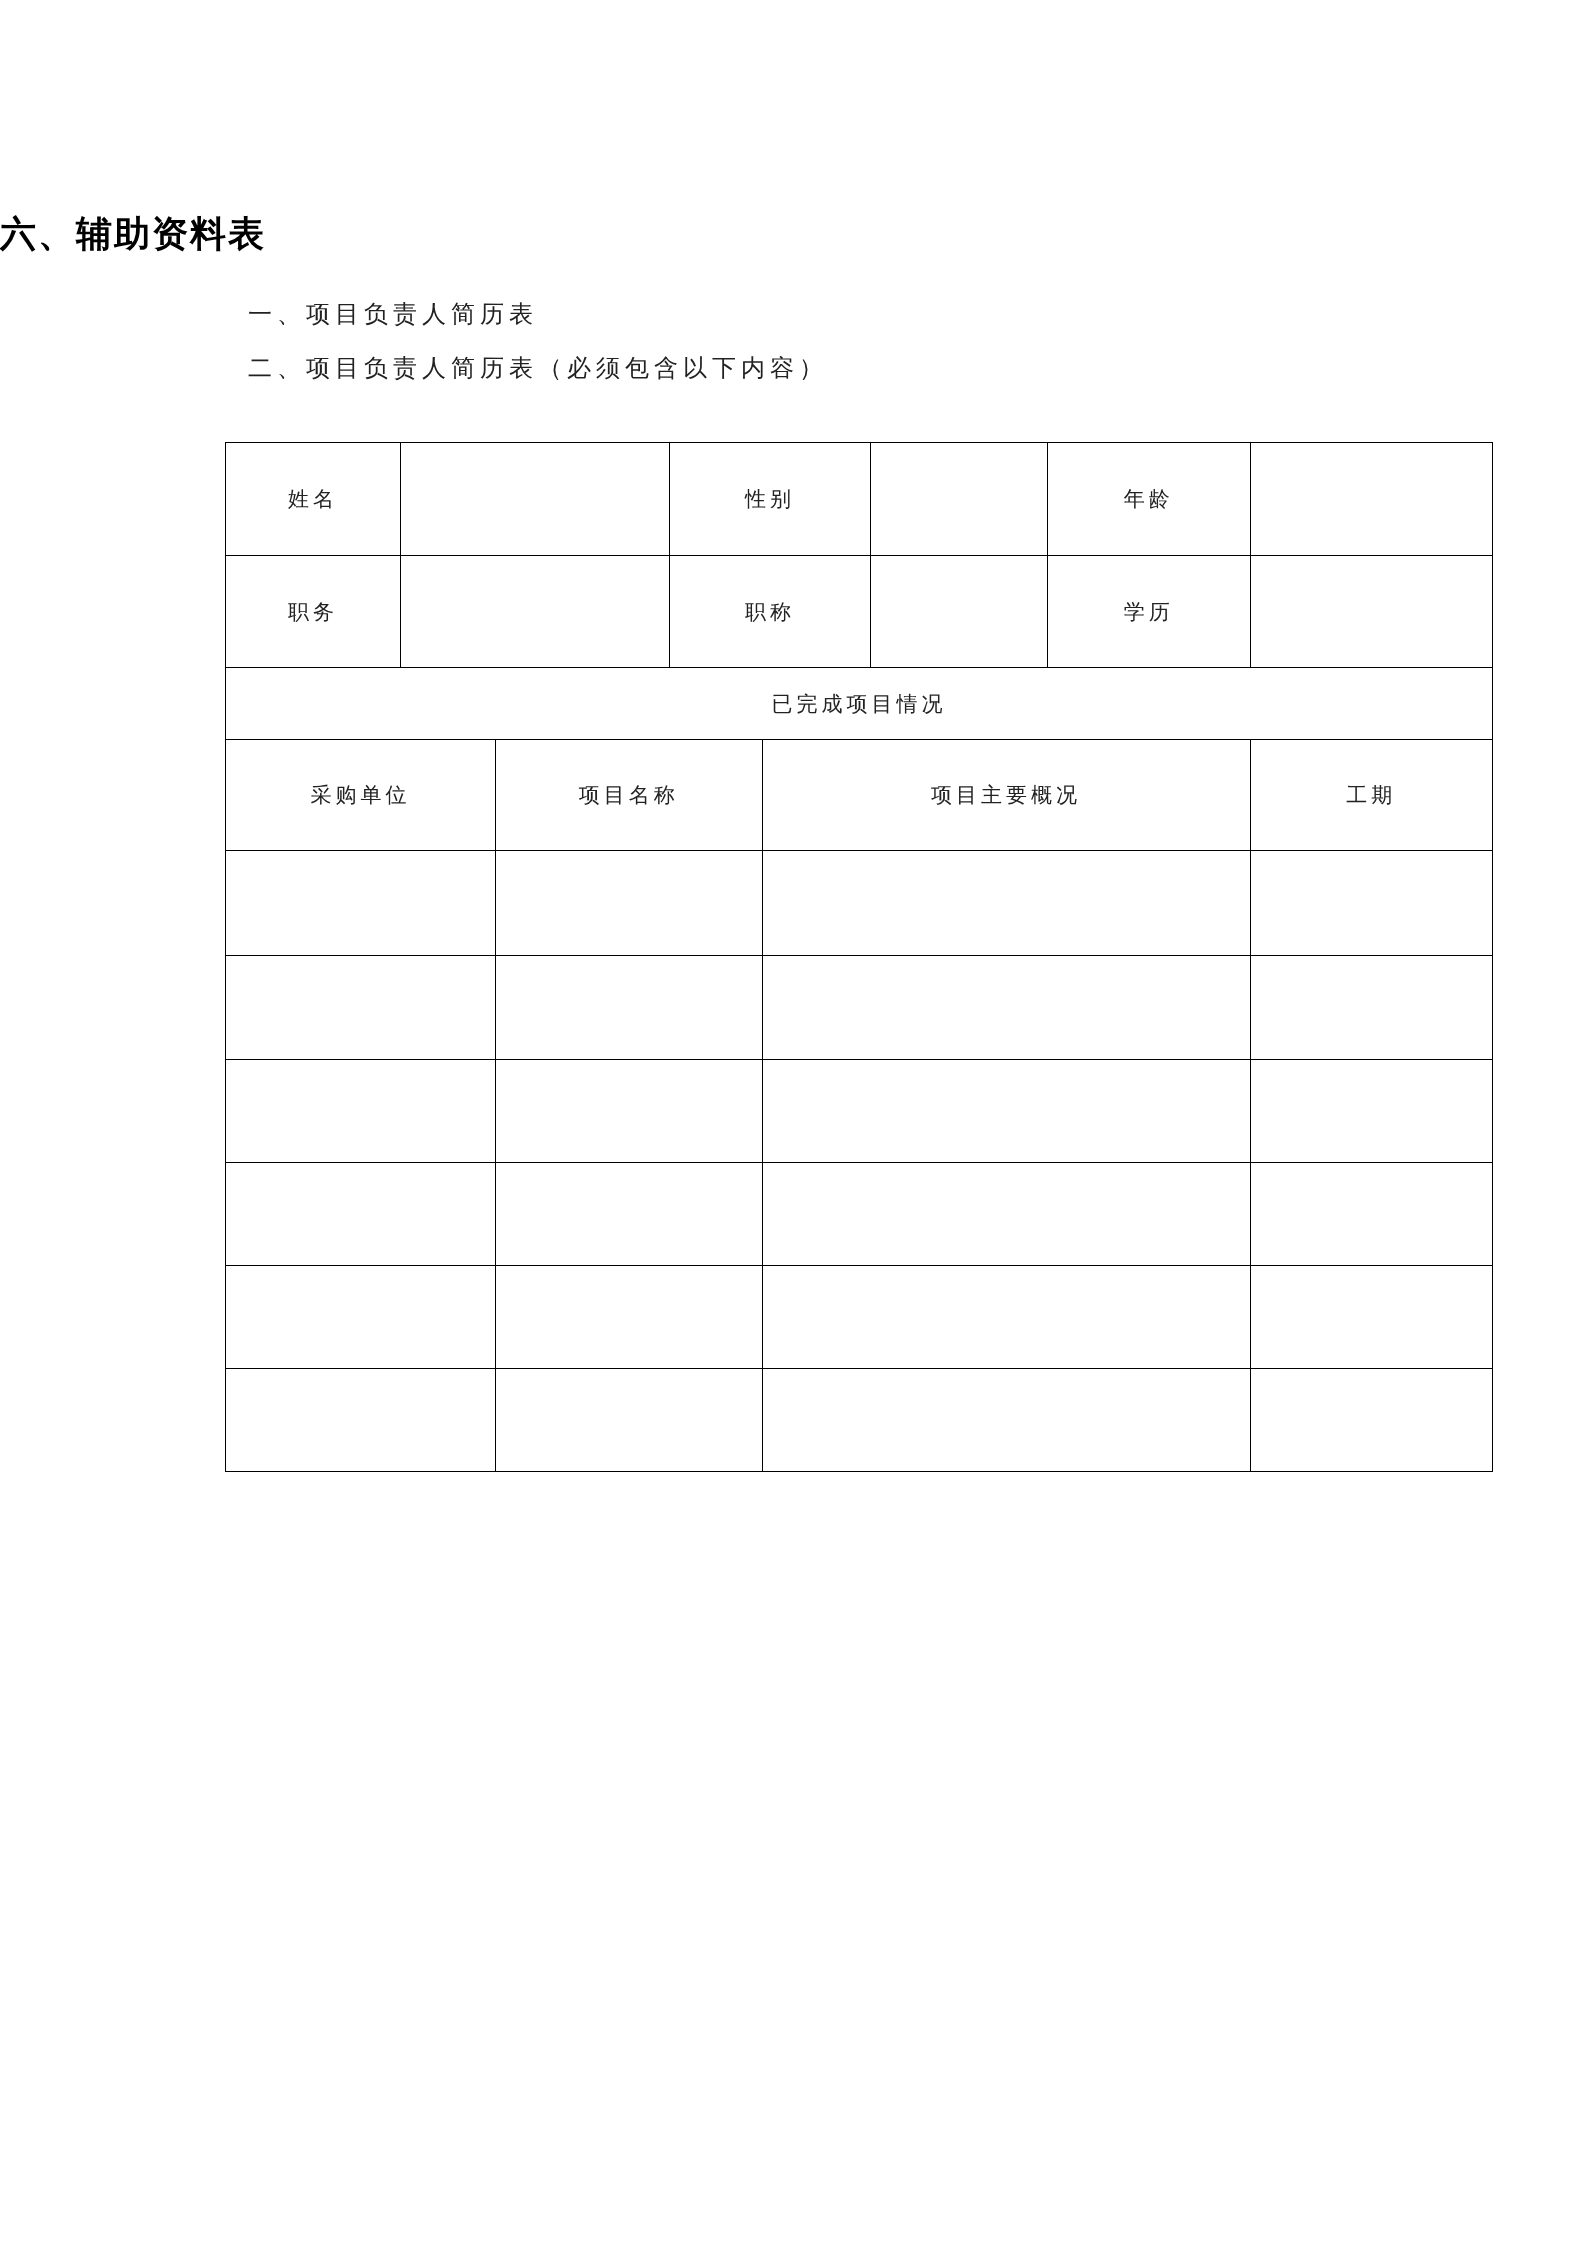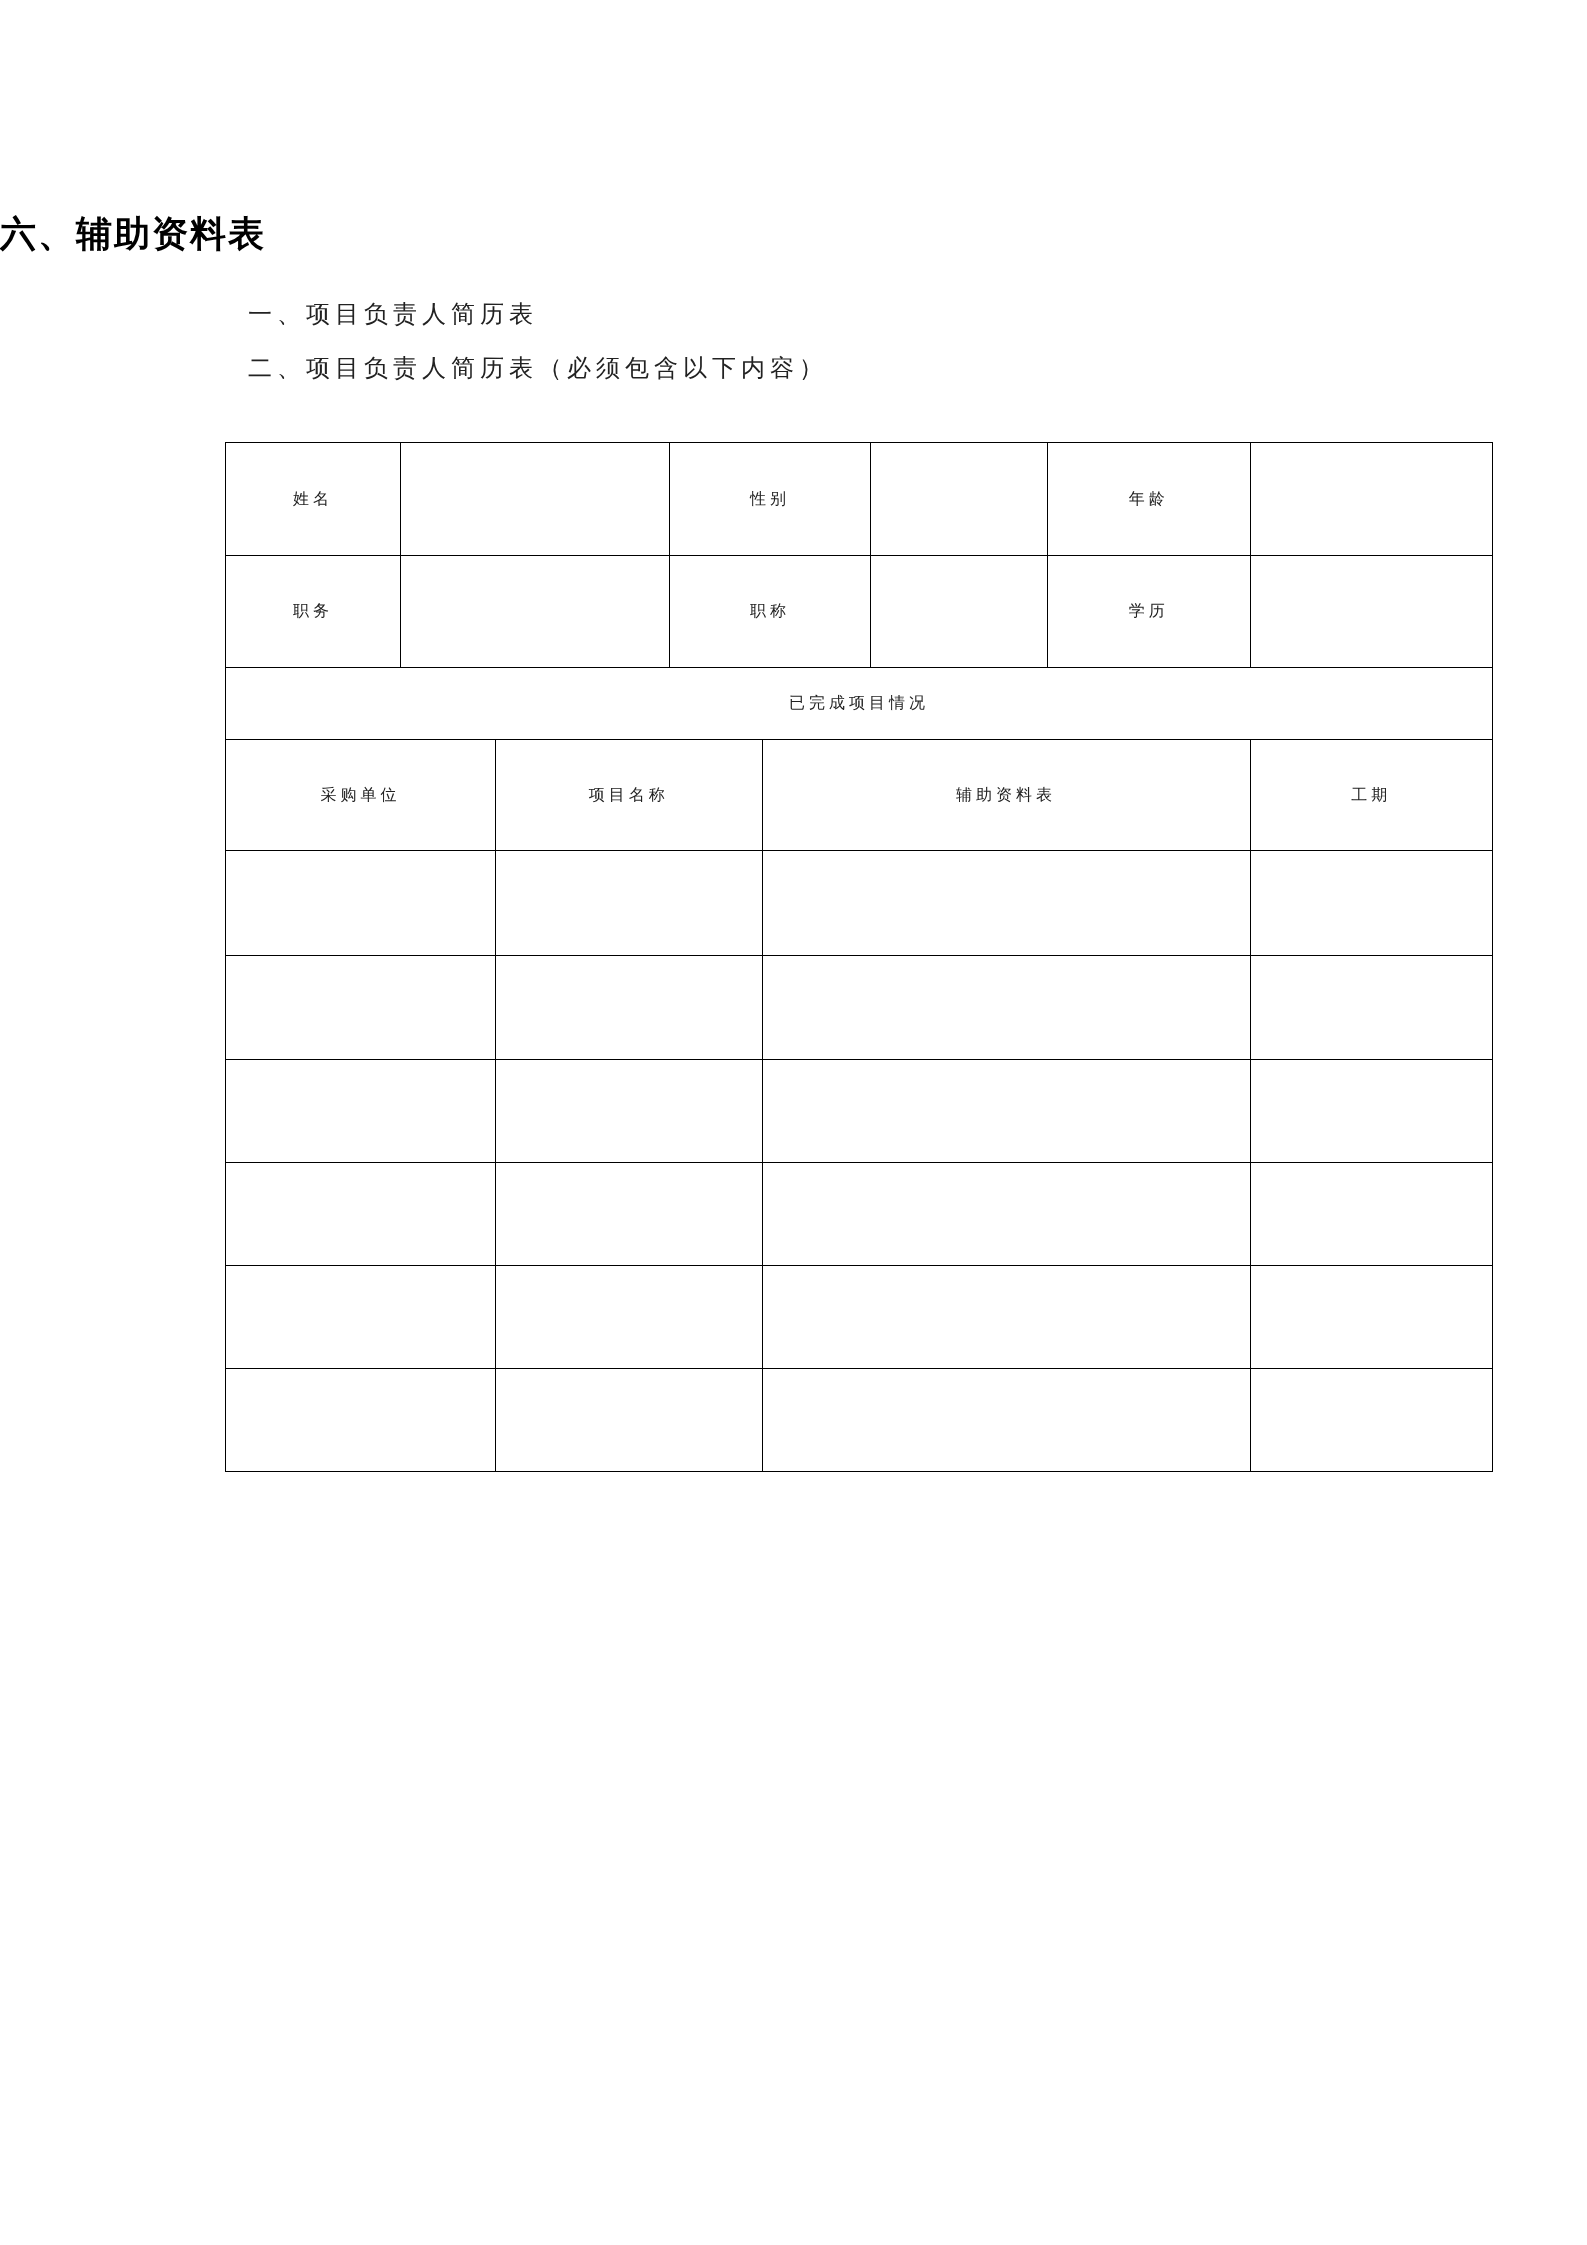--- a/index.html
+++ b/index.html
@@ -19,21 +19,21 @@
     .l1 { top: 298px; }
     .l2 { top: 352px; }
 
     .tbl {
       position: absolute; left: 225px; top: 442px;
       border-collapse: collapse; table-layout: fixed;
       width: 1268px;
     }
     .tbl td {
       border: 1.5px solid #000; padding: 0; text-align: center; vertical-align: middle;
-      font-size: 16px; letter-spacing: 4px; color: #222;
+      font-size: 21px; letter-spacing: 4px; color: #222;
     }
     .tbl td.thin { border-width: 1px; }
   </style>
 </head>
 <body>
 
 <div class="title">六、辅助资料表</div>
 <div class="line l1">一、项目负责人简历表</div>
 <div class="line l2">二、项目负责人简历表（必须包含以下内容）</div>
 
@@ -65,21 +65,21 @@
     <td colspan="2"></td>
     <td>学历</td>
     <td></td>
   </tr>
   <tr style="height:72px">
     <td colspan="9">已完成项目情况</td>
   </tr>
   <tr style="height:111px">
     <td colspan="2" class="thin">采购单位</td>
     <td colspan="2" class="thin">项目名称</td>
-    <td colspan="4" class="thin">辅助资料表</td>
+    <td colspan="4" class="thin">项目主要概况</td>
     <td class="thin">工期</td>
   </tr>
   <tr style="height:105px">
     <td colspan="2" class="thin"></td>
     <td colspan="2" class="thin"></td>
     <td colspan="4" class="thin"></td>
     <td class="thin"></td>
   </tr>
   <tr style="height:104px">
     <td colspan="2" class="thin"></td>

